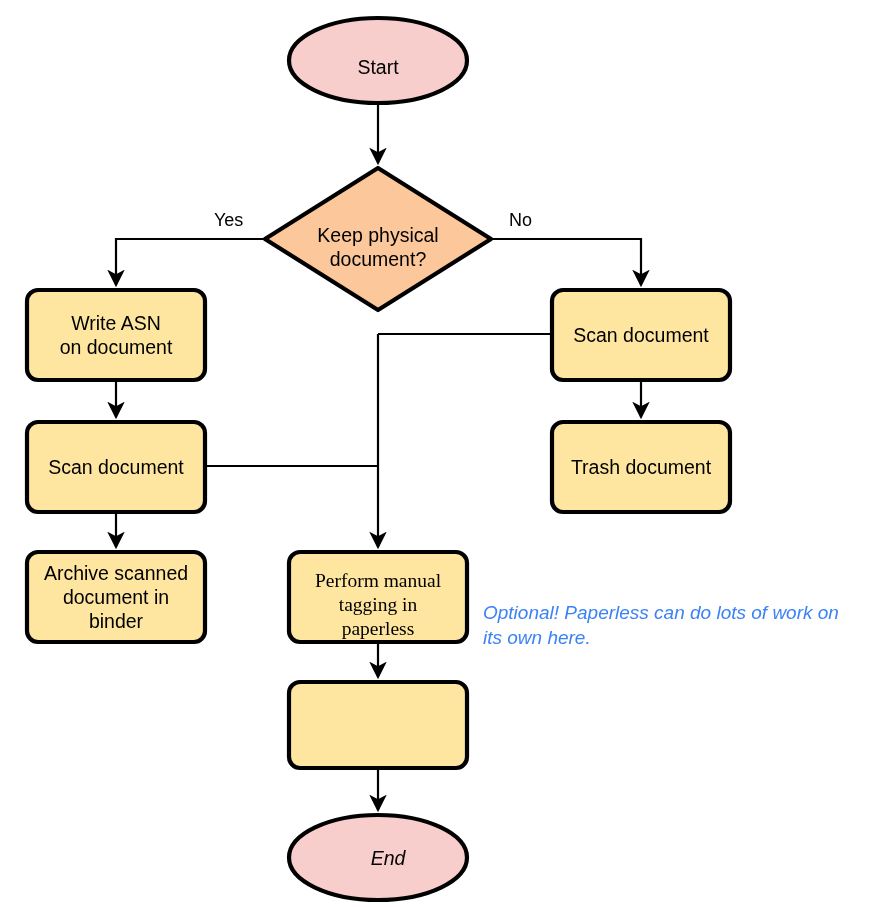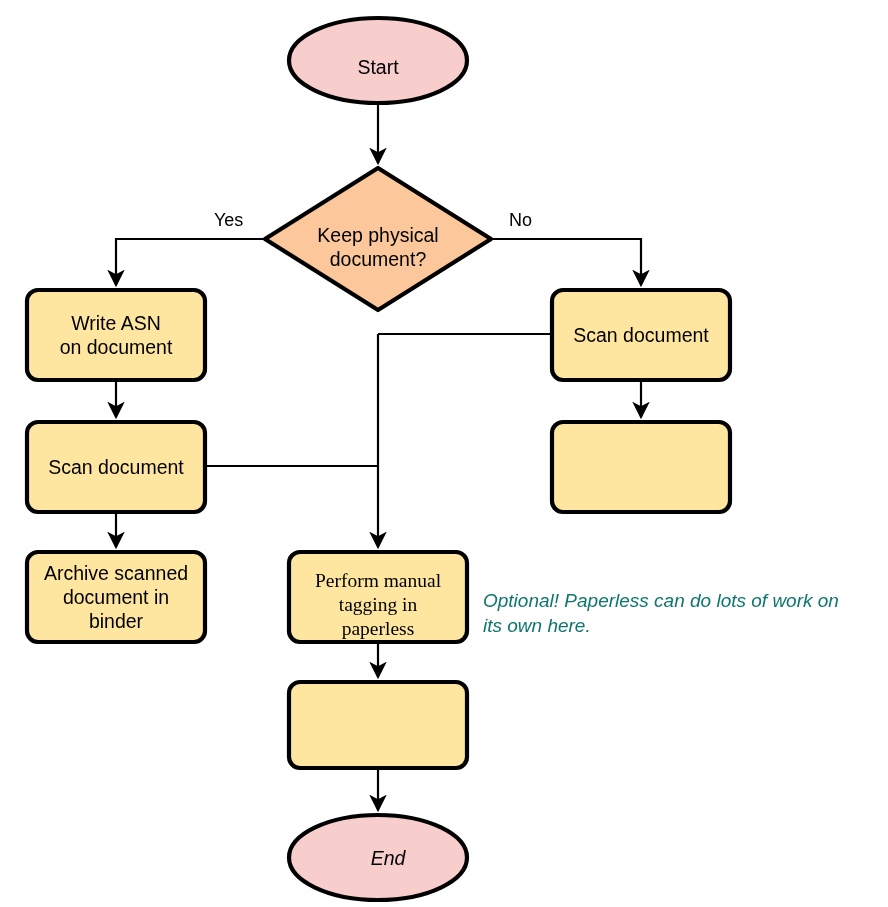--- a/index.html
+++ b/index.html
@@ -43,26 +43,27 @@
   .edge-label {
     position: absolute;
     color: #000000;
     font-size: 18px;
     line-height: 20px;
     white-space: nowrap;
     font-family: "Liberation Sans", sans-serif;
   }
   .annotation {
     position: absolute;
-    color: #0f766e;
+    color: #3b82f6;
     font-size: 19px;
     line-height: 25px;
     font-style: italic;
     white-space: pre-line;
     font-family: "Liberation Sans", sans-serif;
+    margin-top: 12px;
   }
 </style>
 </head>
 <body>
 
 <div id="flow-canvas">
 
   <svg id="flow-svg" viewBox="0 0 888 907" xmlns="http://www.w3.org/2000/svg">
     <defs>
       <marker id="arrow-thin" viewBox="0 0 12 12" refX="10.5" refY="6" markerWidth="8" markerHeight="8" orient="auto-start-reverse">
@@ -128,20 +129,21 @@
 on document</div>
 
   <div class="node-label" style="left:27px; top:422px; width:178px; height:90px;">Scan document</div>
 
   <div class="node-label" style="left:27px; top:552px; width:178px; height:90px;">Archive scanned
 document in
 binder</div>
 
   <div class="node-label" style="left:552px; top:290px; width:178px; height:90px;">Scan document</div>
 
+  <div class="node-label" style="left:552px; top:422px; width:178px; height:90px;">Trash document</div>
 
   <div class="node-label" style="left:289px; top:560px; width:178px; height:90px;font-family:Liberation Serif, serif;">Perform manual
 tagging in
 paperless</div>
 
 
   <div class="node-label" style="left:299px; top:815px; width:178px; height:85px;font-style:italic;">End</div>
 
   <div class="edge-label" style="left:214px; top:210px;">Yes</div>
 

